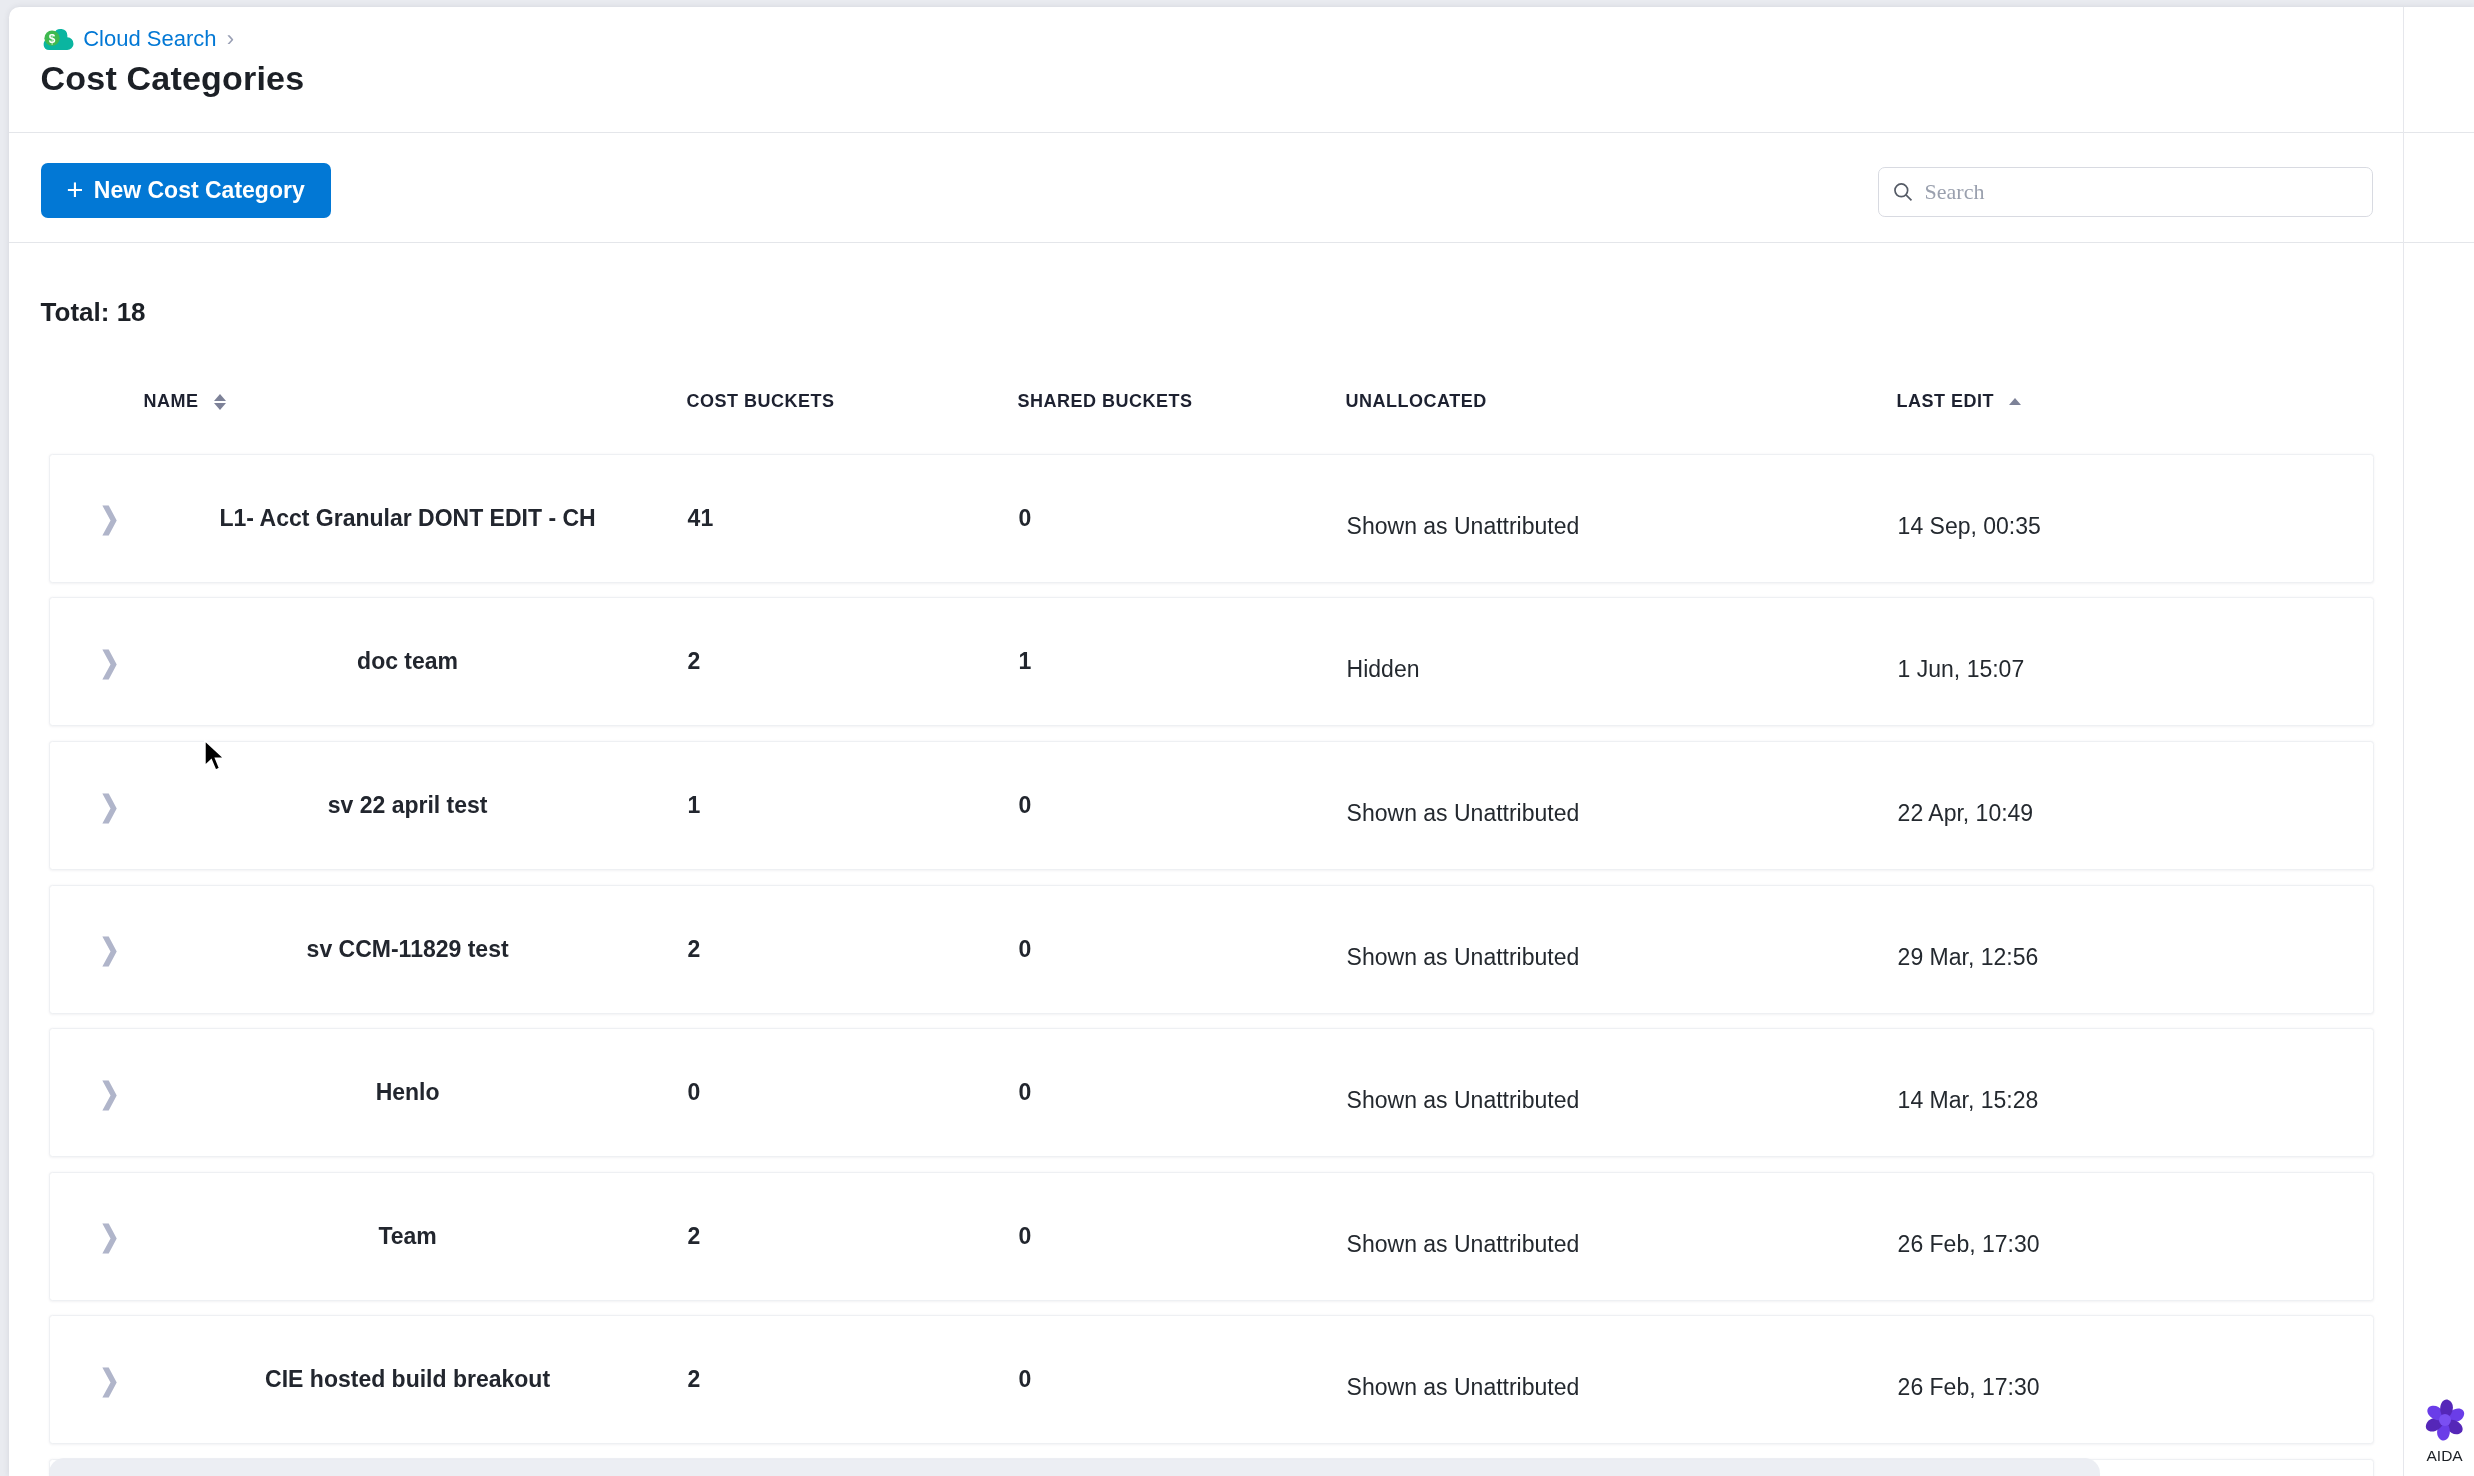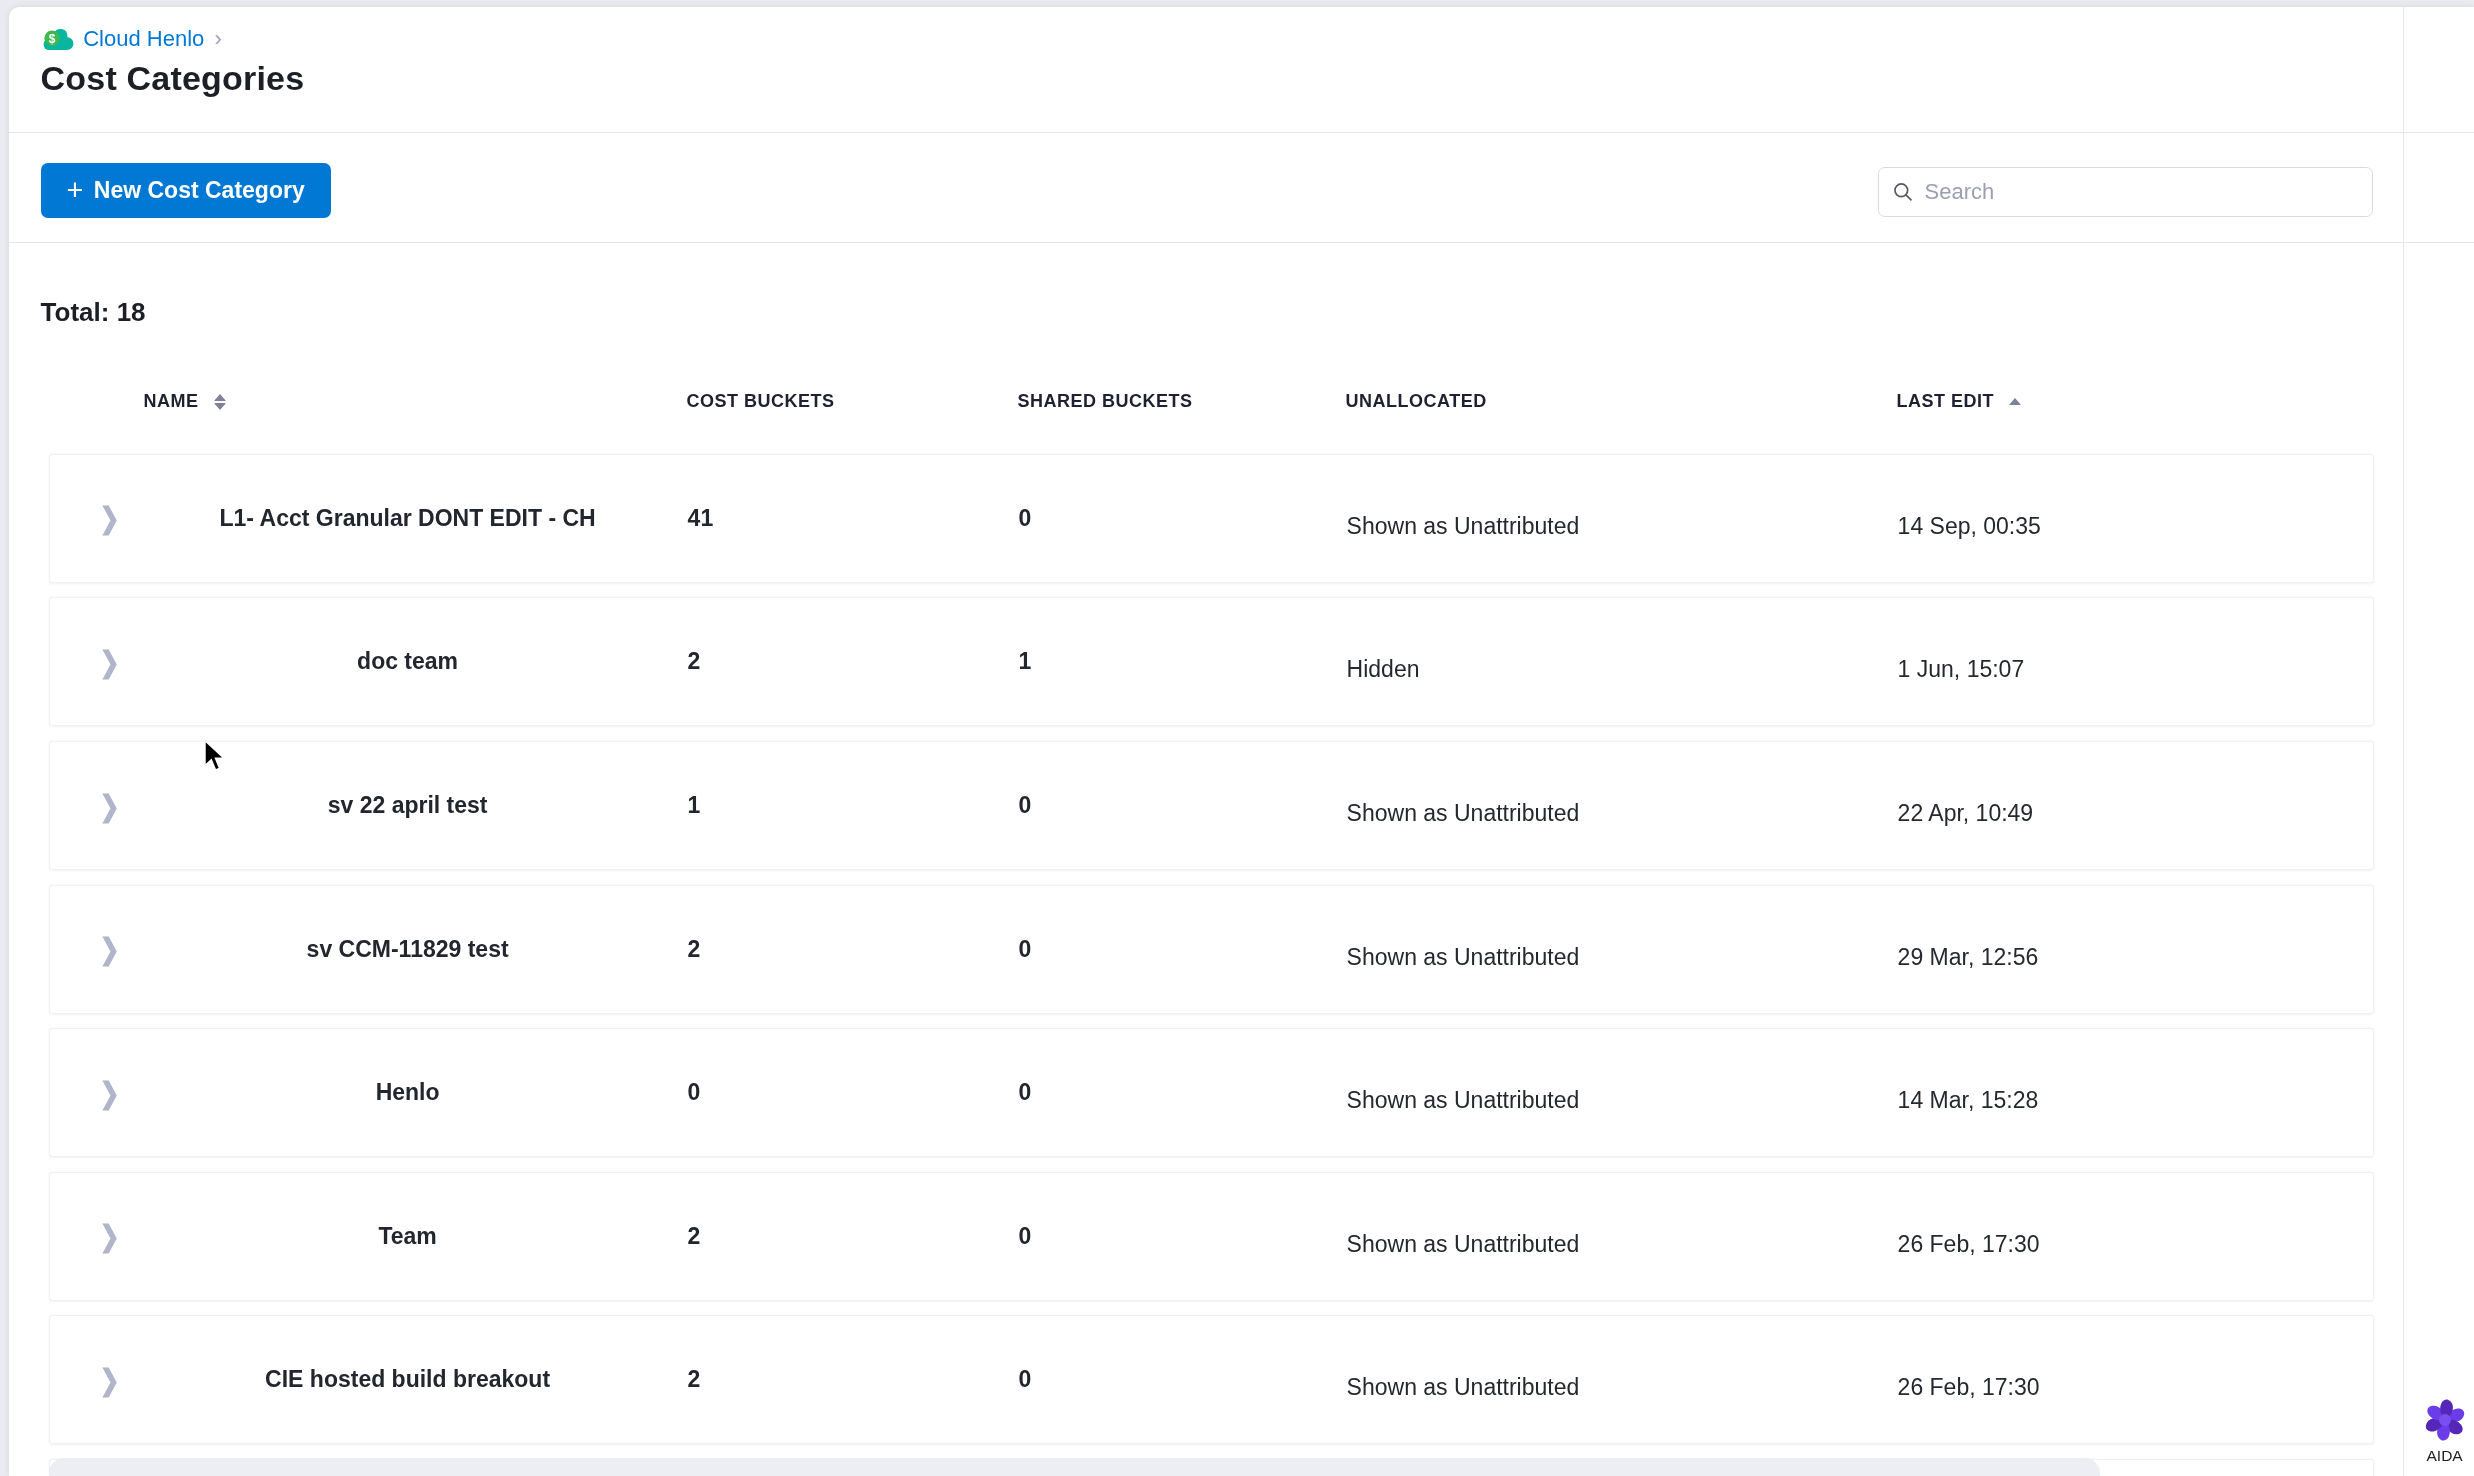--- a/index.html
+++ b/index.html
@@ -14,21 +14,21 @@
   .page-title{ position:absolute; left:32px; top:52px; font-size:34px; font-weight:700; color:#1c2026; letter-spacing:0.2px;}
   .hr1{ position:absolute; left:0; right:0; top:125px; border-top:0.9px solid #e4e6ea;}
   .hr2{ position:absolute; left:0; right:0; top:235px; border-top:0.9px solid #e4e6ea;}
   
   .new-btn{ position:absolute; left:32px; top:156px; height:55px; padding:0 26px; background:#0278d5; color:#fff;
             border:none; border-radius:6.9px; font-size:23px; font-weight:700; display:flex; align-items:center; gap:10.3px;
             font-family:"Liberation Sans", sans-serif; cursor:pointer;}
   .new-btn .plus{ font-size:29px; font-weight:400; line-height:1;}
   .search-box{ position:absolute; left:1869px; top:160px; width:495px; height:50px; border:0.9px solid #d8dae1; border-radius:6.9px;
                background:#fff; display:flex; align-items:center; padding:0 13.7px; gap:10.3px;}
-  .search-box input{ border:none; outline:none; flex:1; font-size:22px; color:#3a3f4c; font-family:Liberation Sans, sans-serif;}
+  .search-box input{ border:none; outline:none; flex:1; font-size:22px; color:#3a3f4c; font-family:Liberation Serif, serif;}
   .search-box input::placeholder{ color:#9aa0ae; }
   
   .total{ position:absolute; left:32px; top:290px; font-size:26px; font-weight:700; color:#1c2026;}
   
   .grid{ display:grid; grid-template-columns:45px 543px 331px 328px 551px 316px 1fr; align-items:center; }
   .thead{ position:absolute; left:40px; width:2325px; top:371px; height:48px; padding-left:50px; }
   .th{ font-size:18px; font-weight:700; color:#1d2130; letter-spacing:0.5px; display:flex; align-items:center; gap:15px;}
   .sort-stack{ display:inline-flex; flex-direction:column; gap:2.6px; }
   .tri-up{ width:0; height:0; border-left:6px solid transparent; border-right:6px solid transparent; border-bottom:7.7px solid #7d8298;}
   .tri-dn{ width:0; height:0; border-left:6px solid transparent; border-right:6px solid transparent; border-top:7.7px solid #7d8298;}
@@ -54,21 +54,21 @@
   <div class="panel">
 
     <div class="breadcrumb">
       <span style="display:inline-flex;">
         <svg width="34" height="26" viewBox="0 0 40 30">
           <path d="M31 11a8 8 0 0 0-15.5-2.6A7 7 0 0 0 8 15.2 6.5 6.5 0 0 0 9.5 28h21a7.5 7.5 0 0 0 .5-15z" fill="#0ab5a0"></path>
           <circle cx="13" cy="14" r="9" fill="#3fb94f"></circle>
           <text x="13" y="19.5" font-size="14" font-weight="bold" fill="#ffffff" text-anchor="middle" font-family="Liberation Sans, sans-serif">$</text>
         </svg>
       </span>
-      <a class="bc-label" href="#" style="text-decoration:none;">Cloud Henlo</a>
+      <a class="bc-label" href="#" style="text-decoration:none;">Cloud Search</a>
       <span class="bc-sep">›</span>
     </div>
 
     <div class="page-title">Cost Categories</div>
     <div class="hr1"></div>
 
     <button class="new-btn">
       <span class="plus">+</span>
       <span>New Cost Category</span>
     </button>

